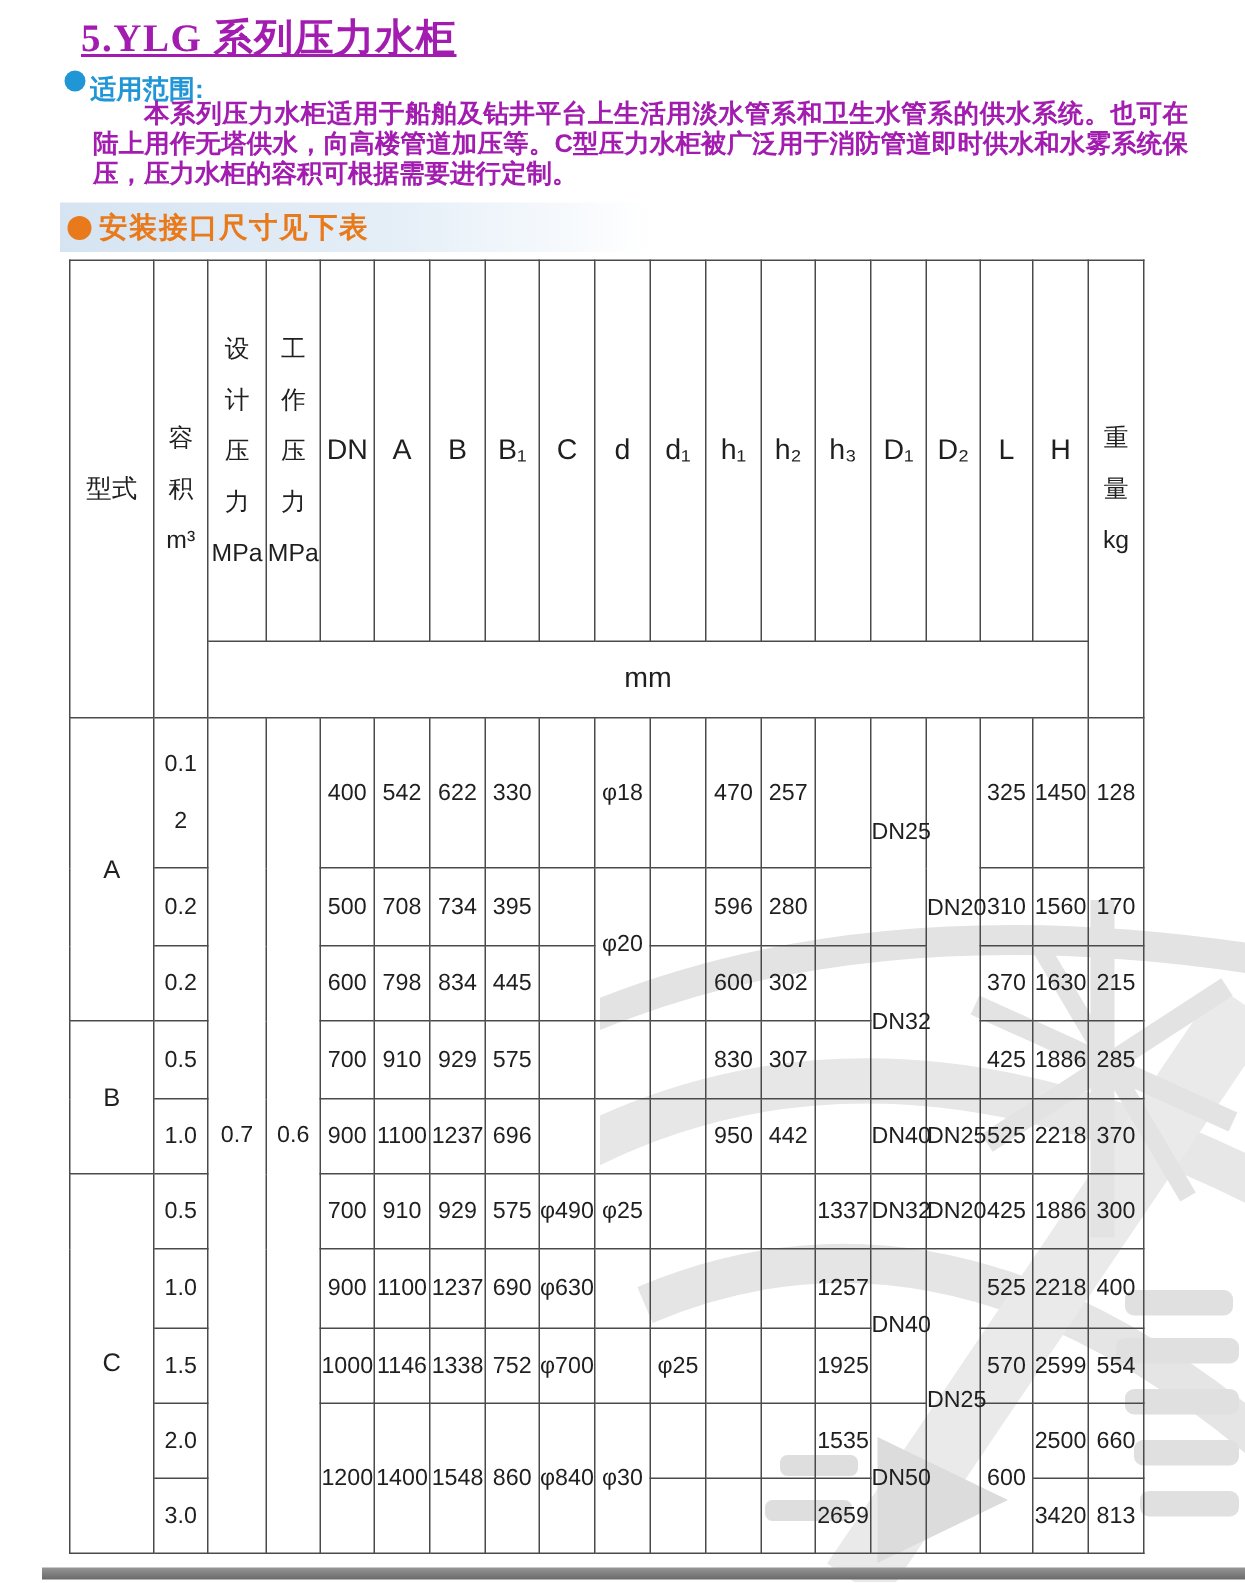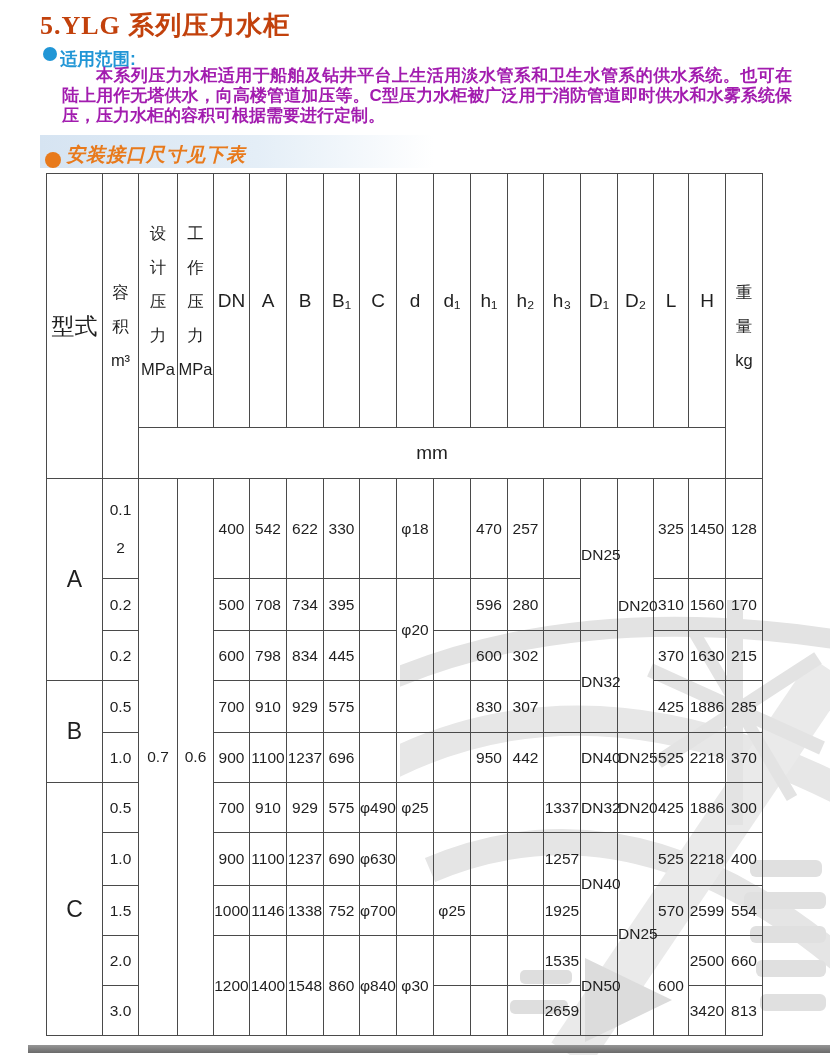--- a/index.html
+++ b/index.html
@@ -2,54 +2,54 @@
 <html><head>
 <meta charset="utf-8">
 <style>
   html,body { margin:0; padding:0; background:#ffffff; }
   .page {
     position:relative; width:830px; height:1055px; background:#ffffff;
     overflow:hidden; font-family:"Liberation Sans","DejaVu Sans",sans-serif;
   }
   .watermark { position:absolute; left:400px; top:530px; z-index:0; }
   .title {
-    position:absolute; left:40px; top:8px; margin:0; z-index:2;
+    position:absolute; left:54px; top:8px; margin:0; z-index:2;
     font-family:"Liberation Serif","DejaVu Serif",serif;
-    font-size:26px; font-weight:bold; color:#c2410c; letter-spacing:1px;
+    font-size:26px; font-weight:bold; color:#a21caf; letter-spacing:1px;text-decoration:underline;
   }
   .scope-head { position:absolute; left:43px; top:47px; display:flex; z-index:2; }
   .dot { display:inline-block; border-radius:50%; }
   .dot.blue { width:14px; height:14px; background:#2196d6; margin-right:3px; }
   .dot.orange { width:16px; height:16px; background:#e87a1c; margin-right:5px; }
   .scope-label { color:#2196d6; font-weight:bold; font-size:17.5px; }
   .para {
     position:absolute; left:62px; top:66px; width:730px; margin:0; z-index:2;
     font-size:17px; line-height:20px; color:#a21caf; font-weight:600;
     text-align:justify; text-indent:34px;
   }
   .banner {
     position:absolute; left:40px; top:135px; width:394px; height:33px; z-index:2;
     background:linear-gradient(to right,#d6e4f2 0%,#e4eef7 55%,#ffffff 100%);
-    display:flex; align-items:flex-end; padding-left:5px; box-sizing:border-box;font-style:italic;
+    display:flex; align-items:center; padding-left:5px; box-sizing:border-box;
   }
   .banner-label { color:#e87a1c; font-weight:bold; font-size:19px; letter-spacing:1px; }
   table.dims {
     position:absolute; left:46px; top:173px; z-index:1;
     border-collapse:collapse; table-layout:fixed; width:716px;
     background:transparent;
   }
   .dims th, .dims td {
     border:1px solid #4a4a4a; padding:0; text-align:center; vertical-align:middle;
     font-weight:normal; color:#1f1f1f; background:transparent; overflow:visible;
   }
   .dims th { font-size:19px; line-height:1.25; }
   .dims td { font-size:15.5px; line-height:1.25; white-space:nowrap; }
   .dims .vert { white-space:pre-line; line-height:34px; font-size:16.5px; }
   .dims .vol  { white-space:pre-line; line-height:38px;margin-left:46px; }
-  .dims .cjk  { font-size:23px;text-align:center; }
+  .dims .cjk  { font-size:17px;text-align:center; }
   .bottom-bar {
     position:absolute; left:28px; top:1045px; width:802px; height:8px; z-index:2;
     background:linear-gradient(to bottom,#969696,#6a6a6a);
   }
 </style>
 </head>
 <body>
 
 <div class="page">
 

